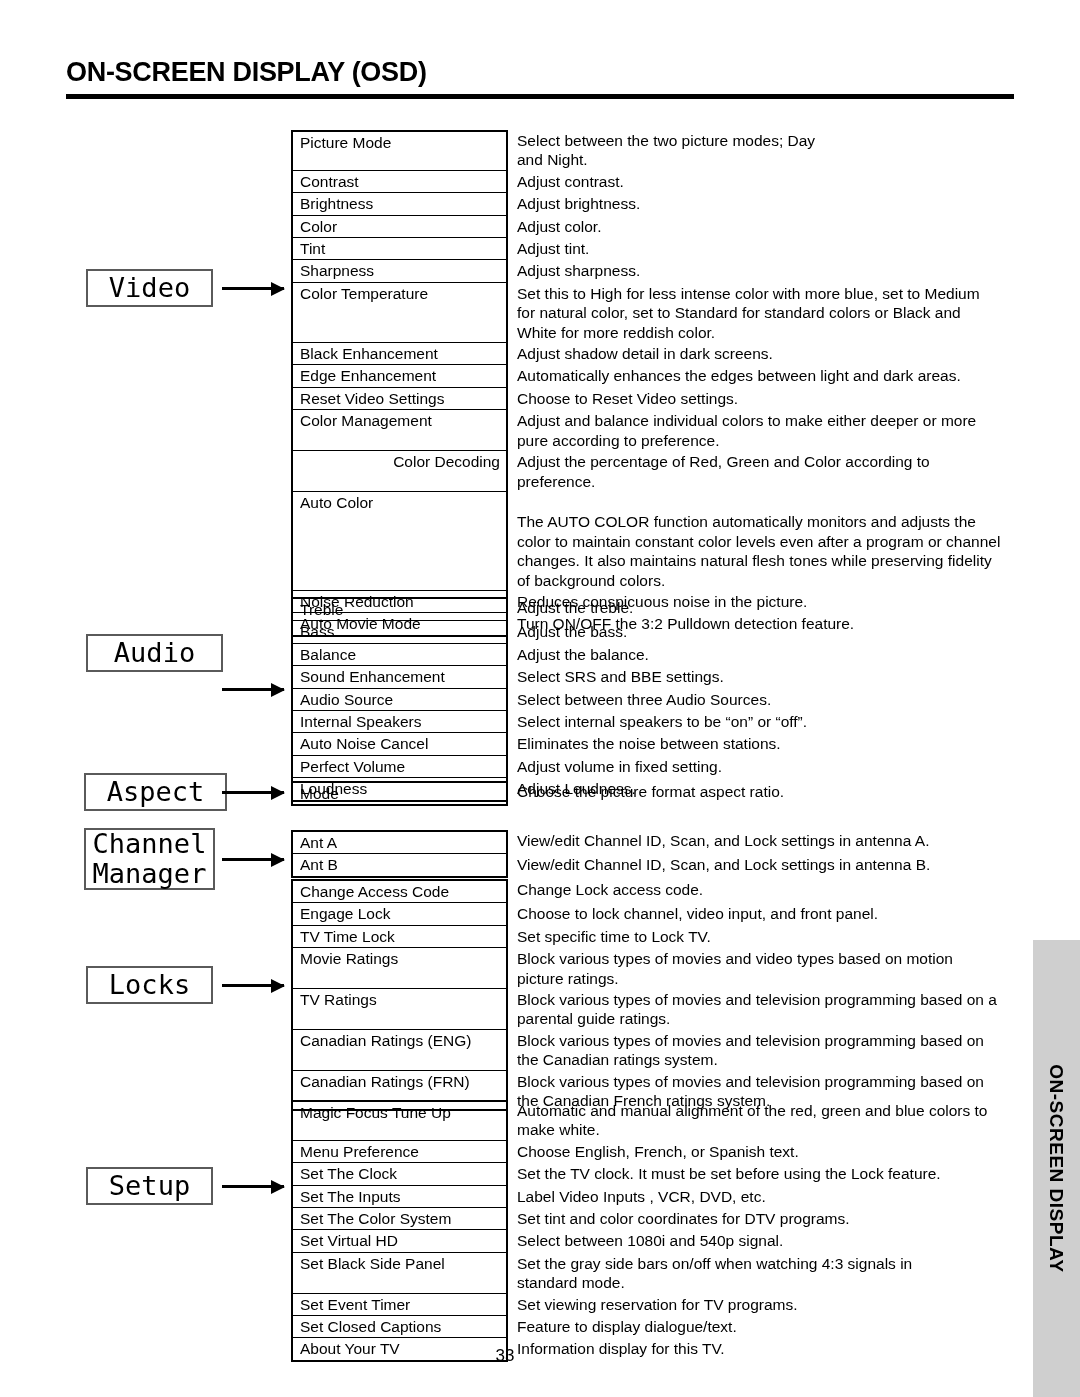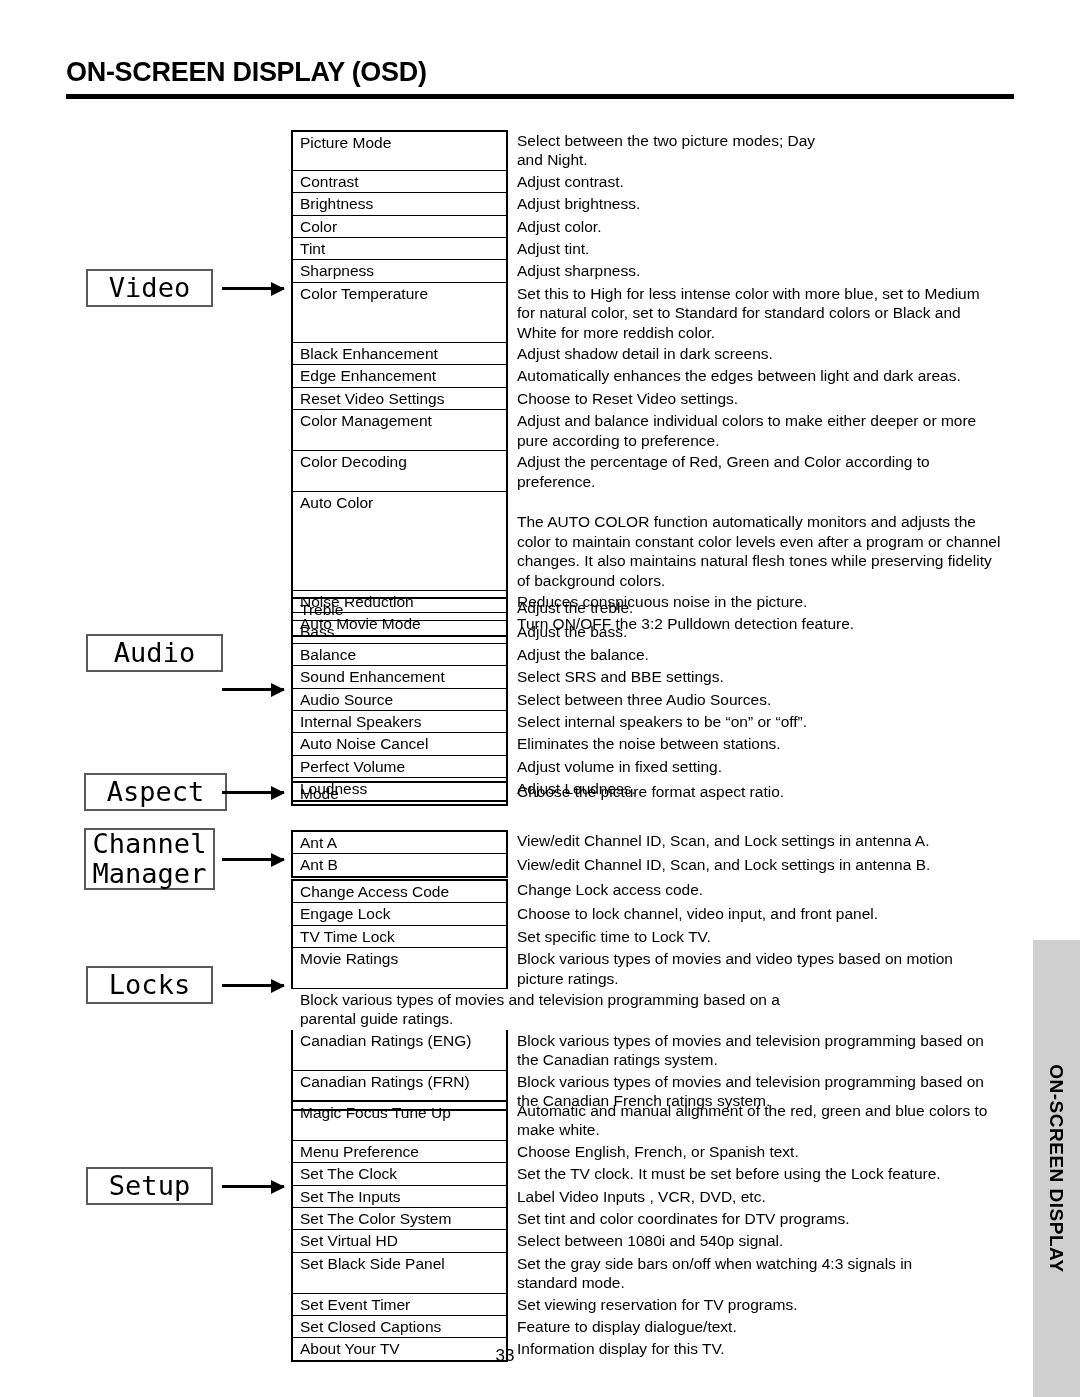--- a/index.html
+++ b/index.html
@@ -263,21 +263,21 @@
       </div>
     </div>
     <div class="row">
       <div class="term" style="min-height: 40.8px;">Color Management</div>
       <div class="desc">
         <span>Adjust and balance individual colors to make either deeper or more</span>
         <span>pure according to preference.</span>
       </div>
     </div>
     <div class="row">
-      <div class="term" style="min-height: 40.8px;">Color Decoding</div>
+      <div class="term" style="min-height: 40.8px; text-align: right;">Color Decoding</div>
       <div class="desc">
         <span>Adjust the percentage of Red, Green and Color according to</span>
         <span>preference.</span>
       </div>
     </div>
     <div class="row">
       <div class="term" style="min-height: 99px;">Auto Color</div>
       <div class="desc">
         <span>&nbsp;</span>
         <span>The AUTO COLOR function automatically monitors and adjusts the</span>
@@ -397,20 +397,21 @@
       </div>
     </div>
     <div class="row">
       <div class="term" style="min-height: 40.8px;">Movie Ratings</div>
       <div class="desc">
         <span>Block various types of movies and video types based on motion</span>
         <span>picture ratings.</span>
       </div>
     </div>
     <div class="row">
+      <div class="term" style="min-height: 40.8px;">TV Ratings</div>
       <div class="desc">
         <span>Block various types of movies and television programming based on a</span>
         <span>parental guide ratings.</span>
       </div>
     </div>
     <div class="row">
       <div class="term" style="min-height: 40.8px;">Canadian Ratings (ENG)</div>
       <div class="desc">
         <span>Block various types of movies and television programming based on</span>
         <span>the Canadian ratings system.</span>

